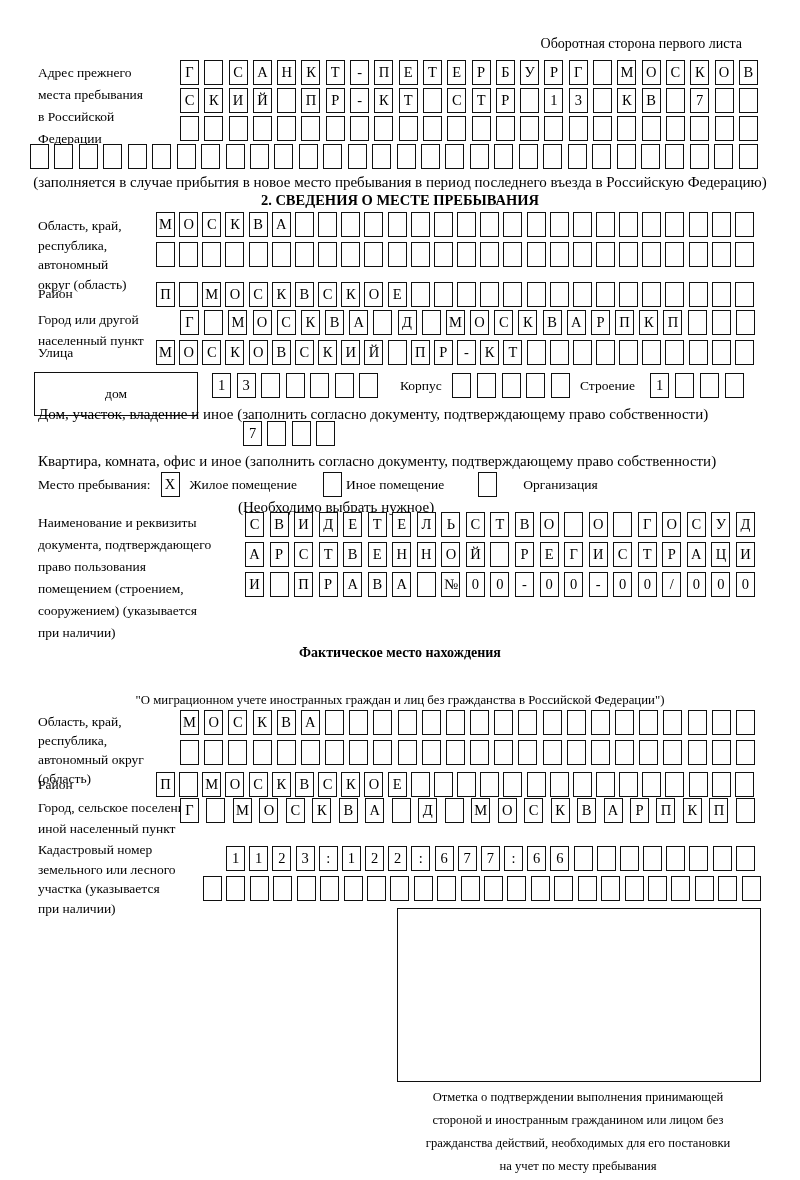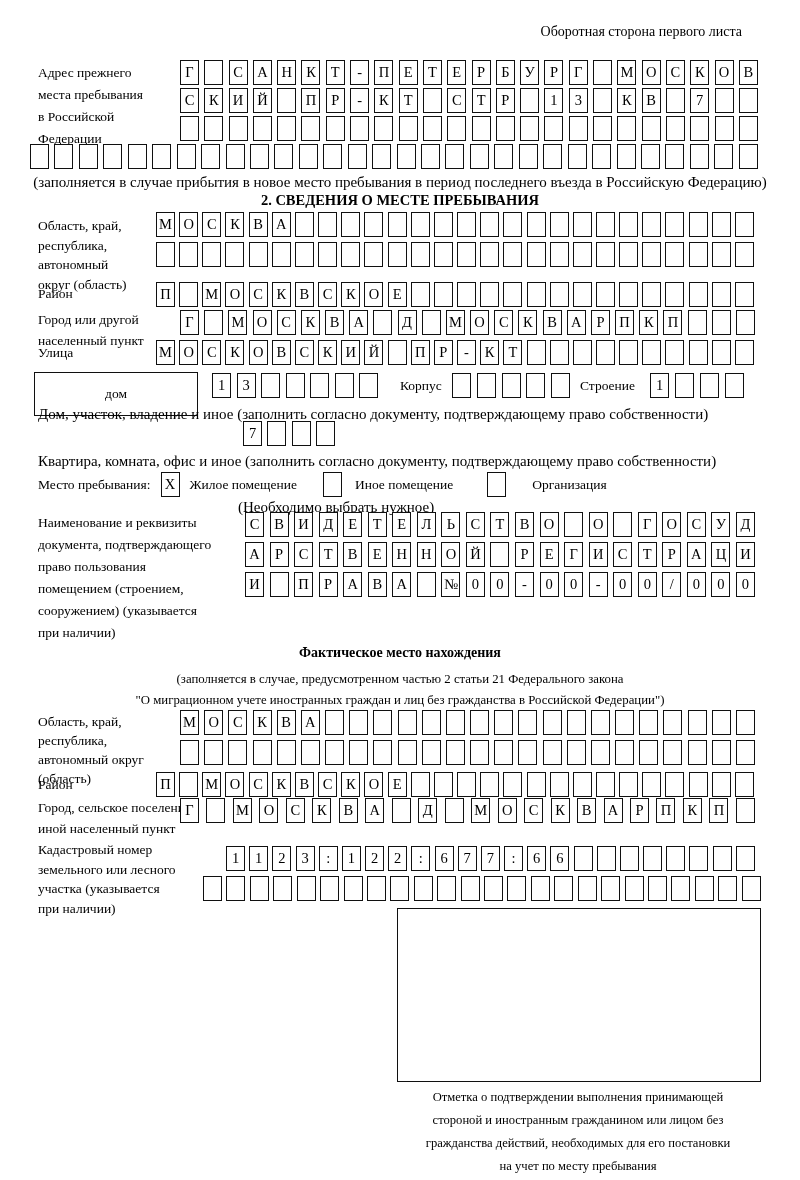--- a/index.html
+++ b/index.html
@@ -1,18 +1,18 @@
 <!DOCTYPE html>
 <html><head>
 <meta charset="utf-8">
 <style>
   html,body{margin:0;padding:0;background:#fff;}
   .page{position:relative;width:800px;height:1180px;background:#fff;color:#000;
         font-family:"Liberation Serif","DejaVu Serif",serif;overflow:hidden;}
-  .hdr{position:absolute;top:24px;right:58px;font-size:14px;}
+  .hdr{position:absolute;top:36px;right:58px;font-size:14px;}
   .lblstack{position:absolute;font-size:13.5px;line-height:21px;white-space:nowrap;}
   .lh22{line-height:22px;} .lh19{line-height:19px;} .lh195{line-height:19.5px;}
   .lbl{position:absolute;font-size:13.5px;white-space:nowrap;}
   .centered{position:absolute;left:0;width:100%;text-align:center;}
   .note{font-size:15px;}
   .title{font-size:14.5px;font-weight:bold;}
   .cellrow{position:absolute;display:flex;justify-content:space-between;}
   .cellrow-inline{display:inline-flex;position:static;}
   .cell{box-sizing:content-box;width:17px;height:23px;border:1.5px solid #101010;
         display:flex;align-items:center;justify-content:center;
@@ -341,21 +341,21 @@
 
   <div class="mestorow" style="left:38px;top:472px;">
     <span>Место пребывания:</span>
     <span class="cellrow-inline" style="margin-left:10px;">
         <span class="cell">X</span>
       </span>
     <span style="margin-left:10px;">Жилое помещение</span>
     <span class="cellrow-inline" style="margin-left:26px;">
         <span class="cell"></span>
       </span>
-    <span style="margin-left:13px;">Иное помещение</span>
+    <span style="margin-left:4px;">Иное помещение</span>
     <span class="cellrow-inline" style="margin-left:34px;">
         <span class="cell"></span>
       </span>
     <span style="margin-left:26px;">Организация</span>
   </div>
   <div class="lbl note" style="left:238px;top:499px;">(Необходимо выбрать нужное)</div>
 
   <div class="lblstack lh22" style="left:38px;top:512px;">
     <div>Наименование и реквизиты</div>
     <div>документа, подтверждающего</div>
@@ -428,21 +428,20 @@
       <span class="cell">-</span>
       <span class="cell">0</span>
       <span class="cell">0</span>
       <span class="cell">/</span>
       <span class="cell">0</span>
       <span class="cell">0</span>
       <span class="cell">0</span>
     </div>
 
   <div class="centered title" style="top:645px;font-size:14px;">Фактическое место нахождения</div>
-  <div class="centered note" style="top:672px;font-size:12.8px;">(заполняется в случае, предусмотренном частью 2 статьи 21 Федерального закона</div>
   <div class="centered note" style="top:693px;font-size:12.8px;">"О миграционном учете иностранных граждан и лиц без гражданства в Российской Федерации")</div>
 
   <div class="lblstack lh19" style="left:38px;top:712px;">
     <div>Область, край,</div>
     <div>республика,</div>
     <div>автономный округ</div>
     <div>(область)</div>
   </div>
   <div class="cellrow" style="left:180px;top:710px;width:575px;">
       <span class="cell">М</span>

